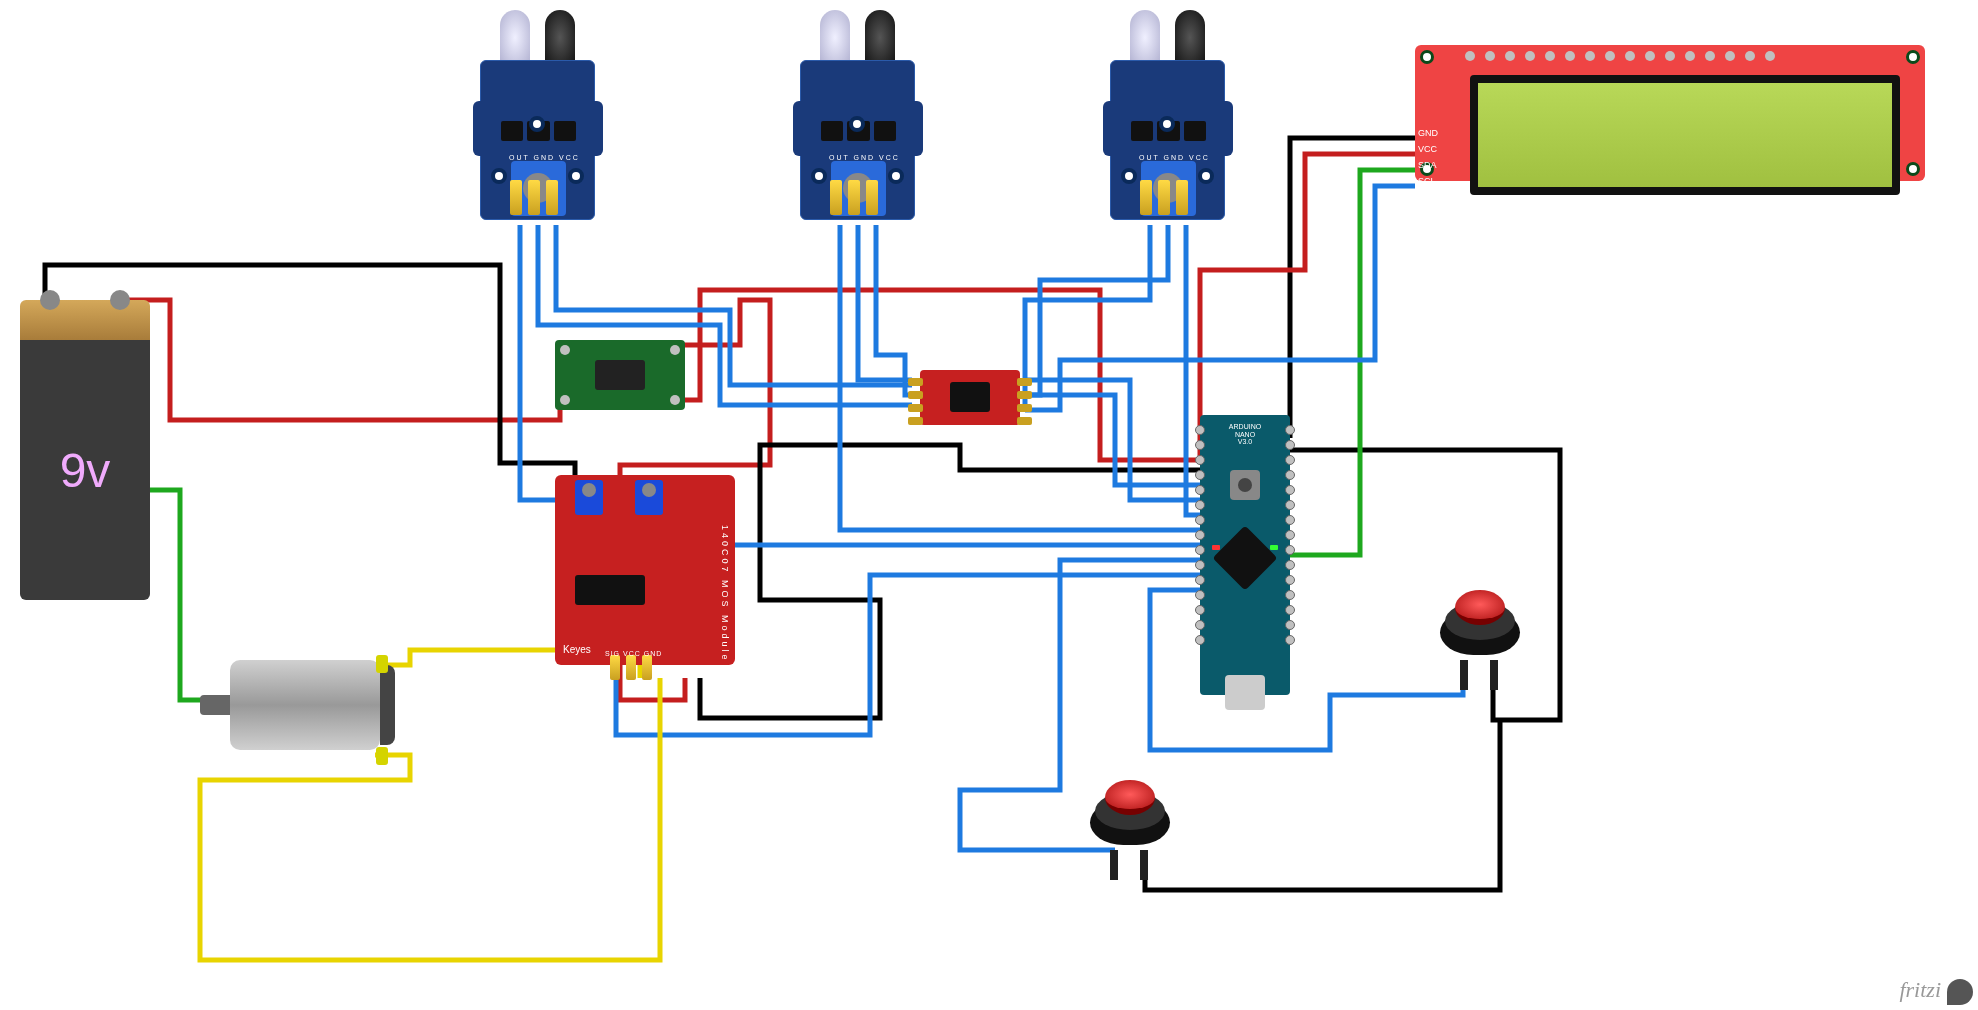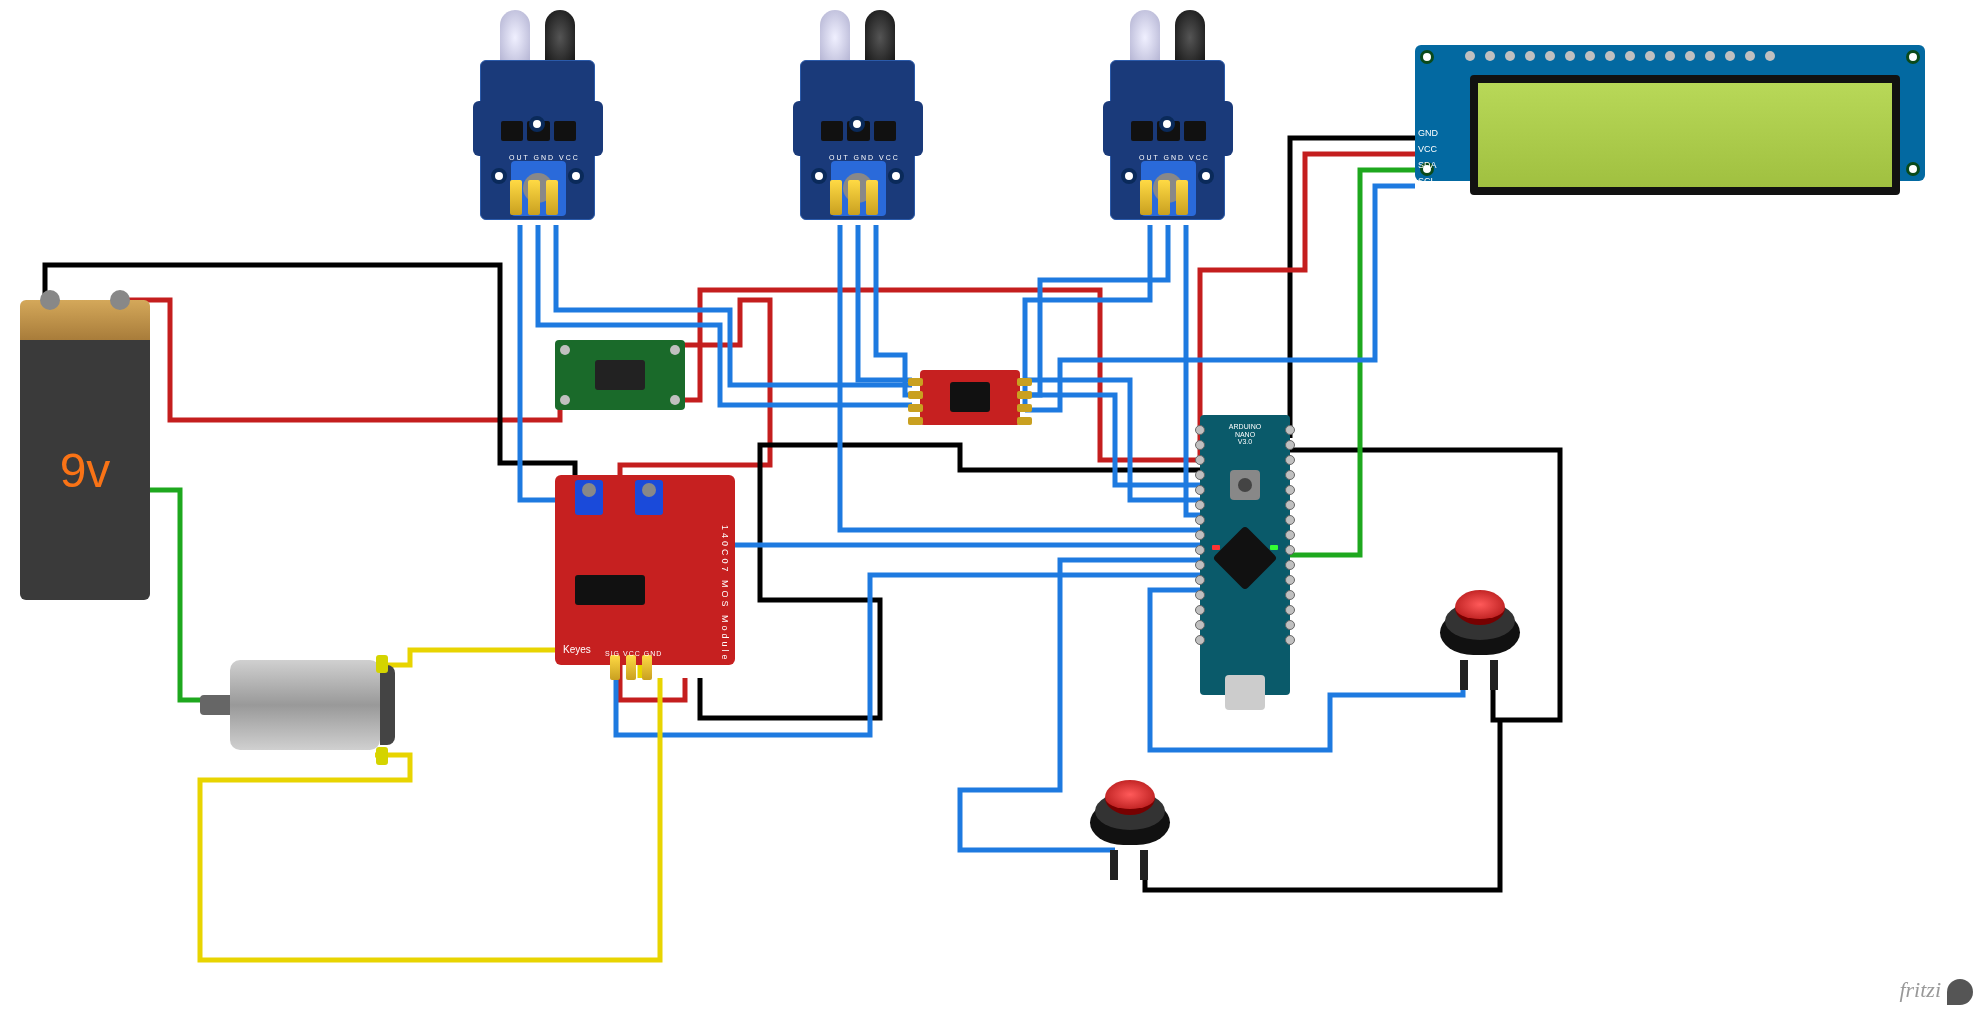--- a/index.html
+++ b/index.html
@@ -40,21 +40,21 @@
     width: 20px; height: 20px;
     background: #888; border-radius: 50%;
     top: -10px;
   }
   .battery .terminal.pos { left: 90px; }
   .battery .terminal.neg { left: 20px; }
   .battery .body {
     width: 130px; height: 260px;
     background: #3a3a3a;
     border-radius: 0 0 6px 6px;
-    color: #f97316;
+    color: #f0abfc;
     font-size: 48px;
     display: flex;
     align-items: center;
     justify-content: center;
   }
   
   .motor {
     left: 200px; top: 650px;
     width: 180px; height: 110px;
   }
@@ -327,21 +327,21 @@
   }
   .nano .led {
     position:absolute; width:8px; height:5px; border-radius:1px;
   }
   .nano .led.l1{ background:#3f3; left:70px; top:130px;}
   .nano .led.l2{ background:#f33; left:12px; top:130px;}
   
   .lcd {
     left: 1415px; top: 45px;
     width: 510px; height: 136px;
-    background: #0369a1;
+    background: #ef4444;
     border-radius: 6px;
   }
   .lcd .screen {
     position: absolute;
     left: 55px; top: 30px;
     width: 430px; height: 120px;
     background: linear-gradient(#b8d858, #a0c040);
     border: 8px solid #111;
     border-radius: 4px;
   }

